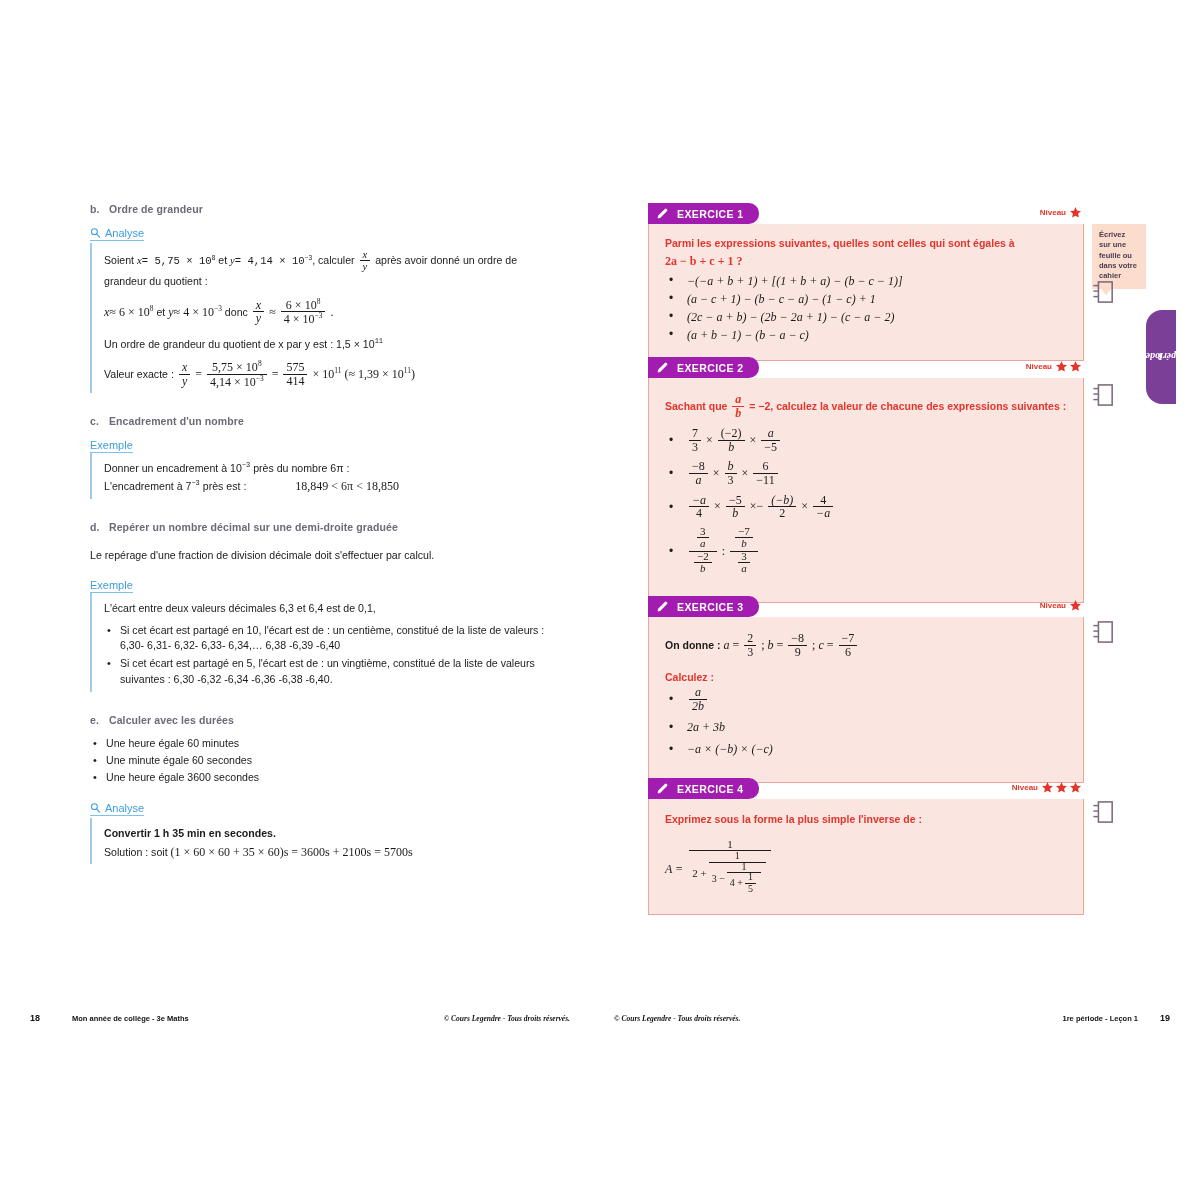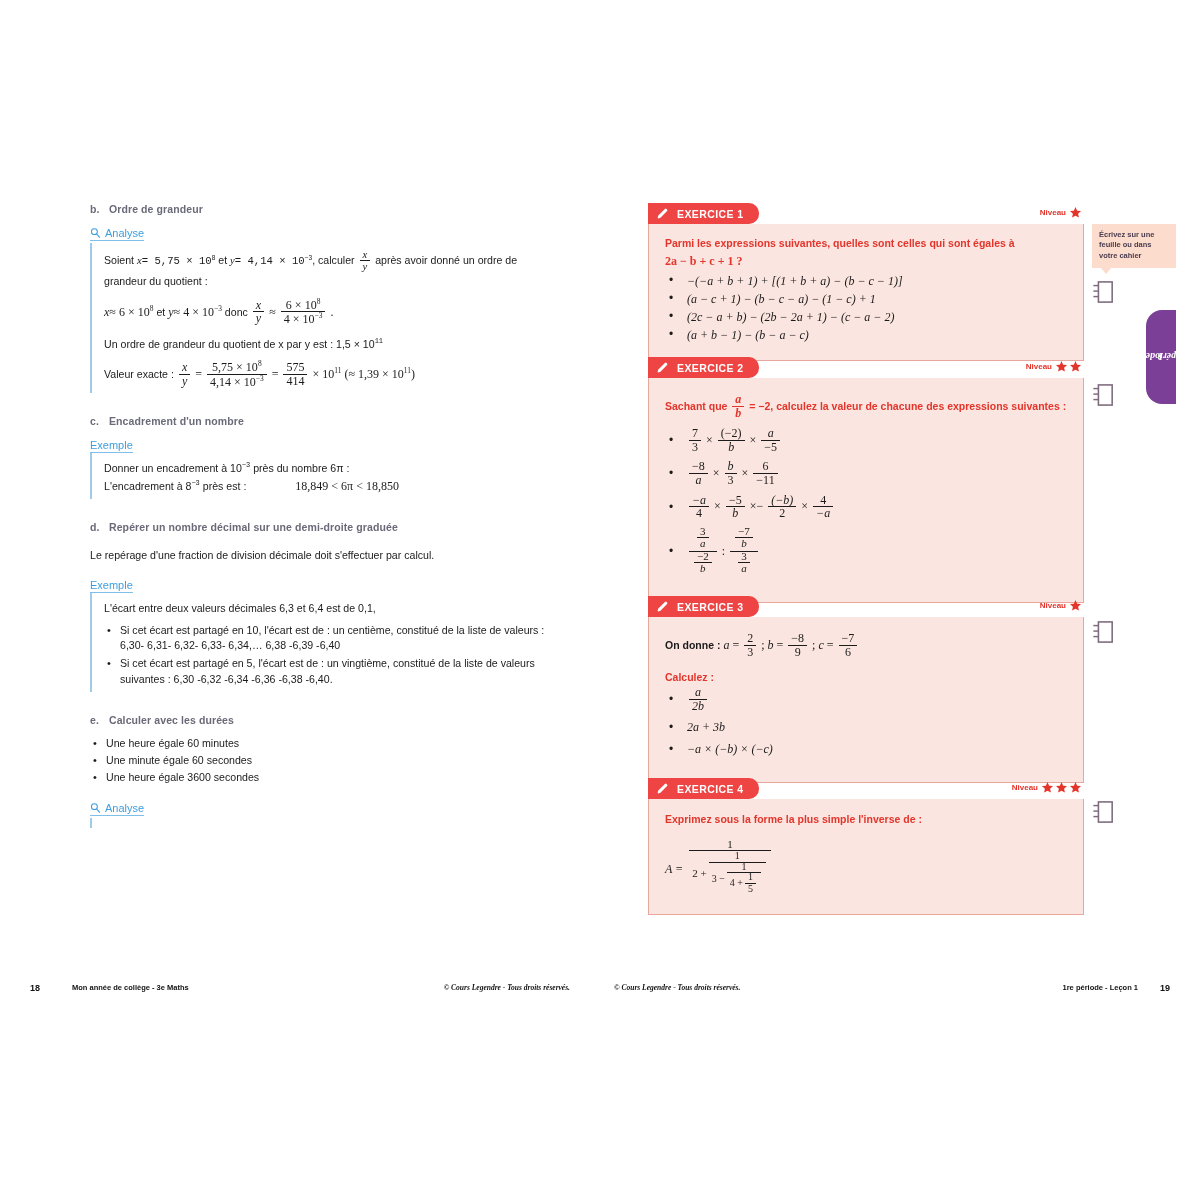--- a/index.html
+++ b/index.html
@@ -107,21 +107,21 @@
   .frac > .den { display: block; border-top: 1px solid #1b1b1b; padding: 0 3px; }
 
   
   .footer {
     position: absolute;
     bottom: 0; height: 40px;
     font-size: 7.5px;
     font-weight: bold;
     color: #111;
     display: flex;
-    align-items: flex-start;
+    align-items: flex-end;
   }
   .footer-left { left: 30px; top: 983px; width: 540px; gap: 16px; }
   .footer-right { left: 614px; top: 983px; width: 556px; }
   .footer .pg { font-size: 9px; font-weight: bold; }
   .footer .copy { font-family: "Liberation Serif", serif; font-style: italic; font-weight: bold; font-size: 7.5px; }
   .spacer { flex: 1; }
 
   
   .ex-wrap {
     position: absolute;
@@ -130,21 +130,21 @@
   }
   .ex-header {
     position: relative;
     height: 21px;
     display: flex;
     align-items: center;
   }
   .ex-tab {
     position: relative;
     height: 21px;
-    background: #ef4444;
+    background: #a21caf;
     border-radius: 0 10px 10px 0;
     display: flex;
     align-items: center;
     padding: 0 16px 0 8px;
     gap: 8px;
   }
   .pencil-icon { width: 13px; height: 13px; display:block; }
   .ex-title {
     color: #fff;
     font-size: 10.5px;
@@ -212,21 +212,21 @@
   
   .notebook {
     position: absolute;
     width: 22px; height: 24px;
   }
 
   
   .sticky {
     position: absolute;
     left: 1092px; top: 224px;
-    width: 84px;
+    width: 54px;
     background: #fbdccd;
     padding: 6px 7px 7px 7px;
     font-size: 7.5px;
     line-height: 1.38;
     color: #4a3b4e;
     font-weight: bold;
   }
   .sticky::after {
     content: "";
     position: absolute;
@@ -325,21 +325,21 @@
 
     <div class="label-exemple">
       <span>Exemple</span>
     </div>
     <div class="blue-block">
       <p style="margin-bottom:1px">
         <span>Donner un encadrement à 10</span><sup class="e mn" style="font-size:7px">−3</sup>
         <span>près du nombre 6π :</span>
       </p>
       <p style="margin-bottom:0">
-        <span>L'encadrement à 8</span><sup class="e mn" style="font-size:7px">−3</sup>
+        <span>L'encadrement à 7</span><sup class="e mn" style="font-size:7px">−3</sup>
         <span>près est :</span>
         <span class="mathline" style="margin-left:46px">18,849 &lt; 6π &lt; 18,850</span>
       </p>
     </div>
 
     
     <div class="sec-head spaced-top">
       <span class="letter">d.</span>
       <span>Repérer un nombre décimal sur une demi-droite graduée</span>
     </div>
@@ -368,20 +368,25 @@
     </ul>
 
     <div class="label-analyse" style="margin-top:16px">
       <svg class="mag-icon" viewBox="0 0 16 16">
         <circle cx="6.4" cy="6" r="4.3" fill="none" stroke="#3d9ede" stroke-width="1.5"></circle>
         <line x1="9.6" y1="9.4" x2="14" y2="14.2" stroke="#3d9ede" stroke-width="1.6" stroke-linecap="round"></line>
       </svg>
       <span>Analyse</span>
     </div>
     <div class="blue-block">
+      <p style="margin-bottom:1px;font-weight:bold">Convertir 1 h 35 min en secondes.</p>
+      <p style="margin-bottom:0">
+        <span>Solution : soit</span>
+        <span class="mathline">(1 × 60 × 60 + 35 × 60)s = 3600s + 2100s = 5700s</span>
+      </p>
     </div>
   </div>
 
   <div class="ex-wrap" style="top:203px">
     <div class="ex-header">
       <div class="ex-tab">
         <svg class="pencil-icon" viewBox="0 0 24 24">
           <path d="M3 20l1.2-4.2L16.4 3.6a2.1 2.1 0 0 1 3 0l1 1a2.1 2.1 0 0 1 0 3L8.2 19.8 4 21z" fill="#ffffff"></path>
         </svg>
         <span class="ex-title">EXERCICE 1</span>

